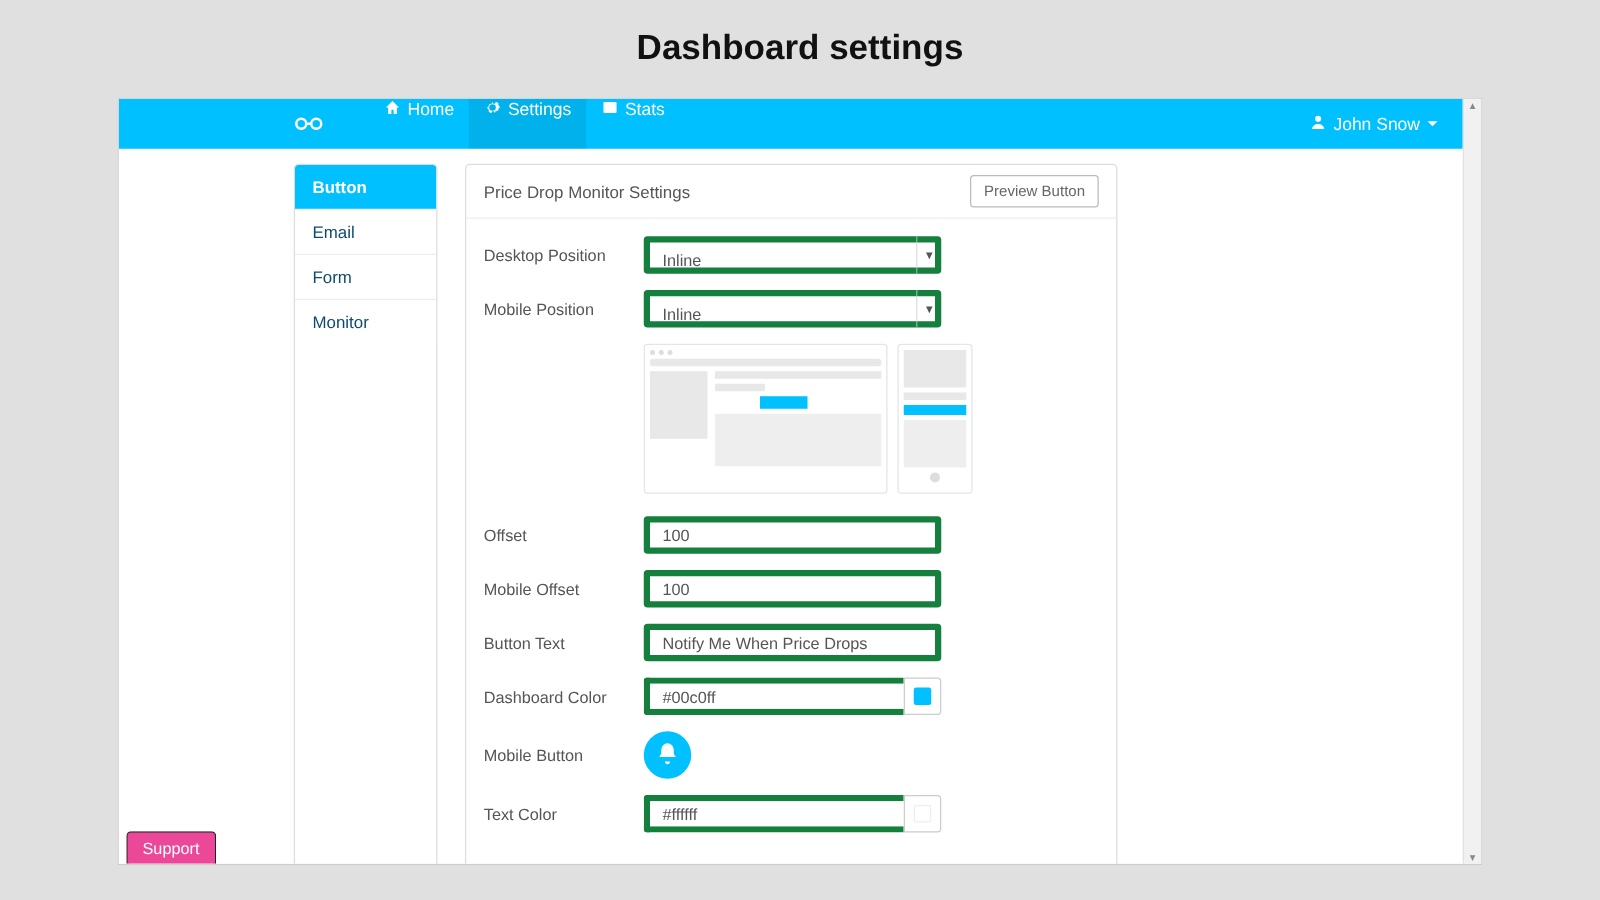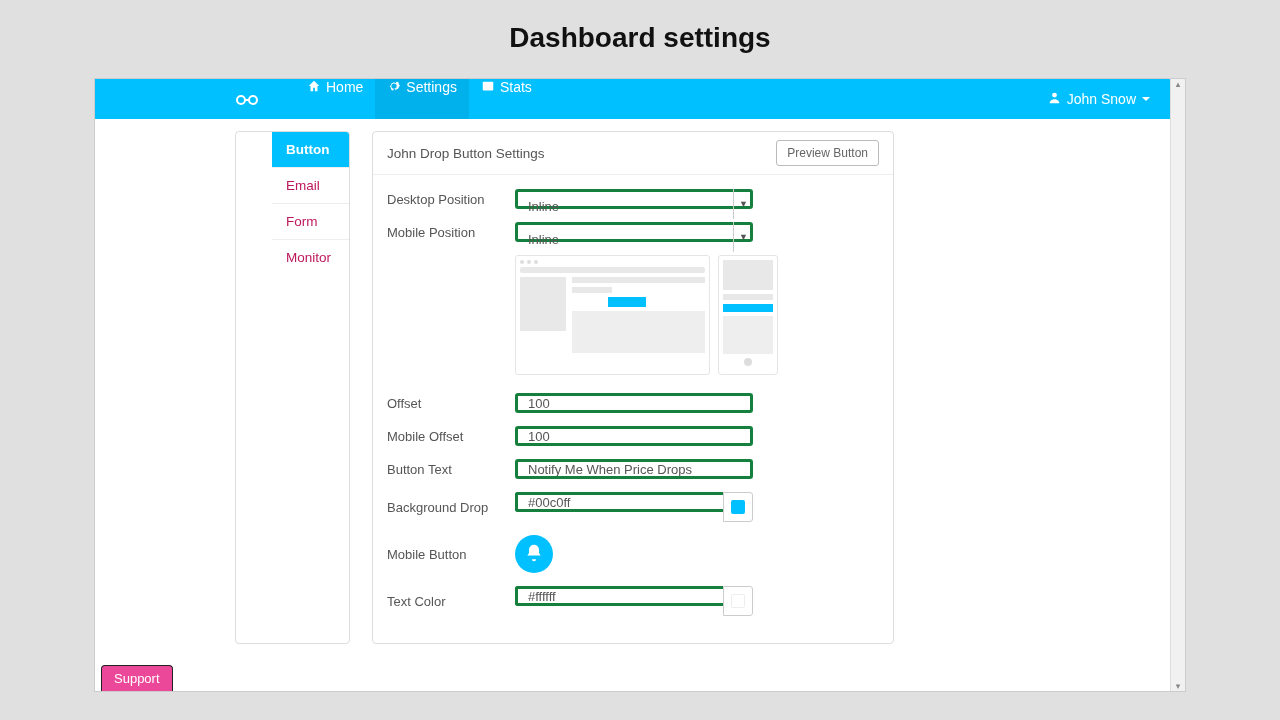--- a/index.html
+++ b/index.html
@@ -104,26 +104,25 @@
     display: flex;
     padding: 12px 0 0 140px;
     gap: 22px;
   }
   .sidebar {
     width: 115px;
     border: 1px solid #ddd;
     border-radius: 4px;
     overflow: hidden;
     font-size: 13.5px;
-    padding-left: 36px;
   }
   .sidebar-item {
     padding: 10px 14px;
     border-bottom: 1px solid #eee;
-    color: #be185d;
+    color: #0c4a6e;
     cursor: pointer;
     background: #fff;
   }
   .sidebar-item:last-child { border-bottom: none; }
   .sidebar-item.active {
     background: #00c0ff;
     color: #fff;
     font-weight: 600;
   }
   .panel {
@@ -154,22 +153,22 @@
     display: flex;
     align-items: center;
     margin-bottom: 13px;
     font-size: 13px;
     color: #555;
   }
   .form-label { width: 128px; }
   .form-control-wrap { width: 238px; position: relative; }
   .select, .text-input {
     width: 100%;
-    height: 20px;
-    border: 3px solid #15803d;
+    height: 30px;
+    border: 5px solid #15803d;
     border-radius: 3px;
     padding: 0 10px;
     font-size: 13px;
     color: #555;
     background: #fff;
   }
   .select { appearance: none; position: relative; }
   .select-caret {
     position: absolute;
     right: 0; top: 0;
@@ -303,21 +302,21 @@
     <div class="content">
       <div class="sidebar">
         <div class="sidebar-item active">Button</div>
         <div class="sidebar-item">Email</div>
         <div class="sidebar-item">Form</div>
         <div class="sidebar-item">Monitor</div>
       </div>
 
       <div class="panel">
         <div class="panel-header">
-          <span>John Drop Button Settings</span>
+          <span>Price Drop Monitor Settings</span>
           <button class="preview-btn">Preview Button</button>
         </div>
         <div class="form-body">
 
           <div class="form-row">
             <div class="form-label">Desktop Position</div>
             <div class="form-control-wrap">
               <div class="select" style="line-height:30px;">Inline</div>
               <div class="select-caret">▼</div>
             </div>
@@ -373,21 +372,21 @@
           </div>
 
           <div class="form-row">
             <div class="form-label">Button Text</div>
             <div class="form-control-wrap">
               <input class="text-input" value="Notify Me When Price Drops" style="">
             </div>
           </div>
 
           <div class="form-row">
-            <div class="form-label">Background Drop</div>
+            <div class="form-label">Dashboard Color</div>
             <div class="color-input-wrap">
               <input class="text-input" value="#00c0ff" style="">
               <div class="swatch">
                 <div class="swatch-inner" style="background:#00c0ff"></div>
               </div>
             </div>
           </div>
 
           <div class="form-row">
             <div class="form-label">Mobile Button</div>

